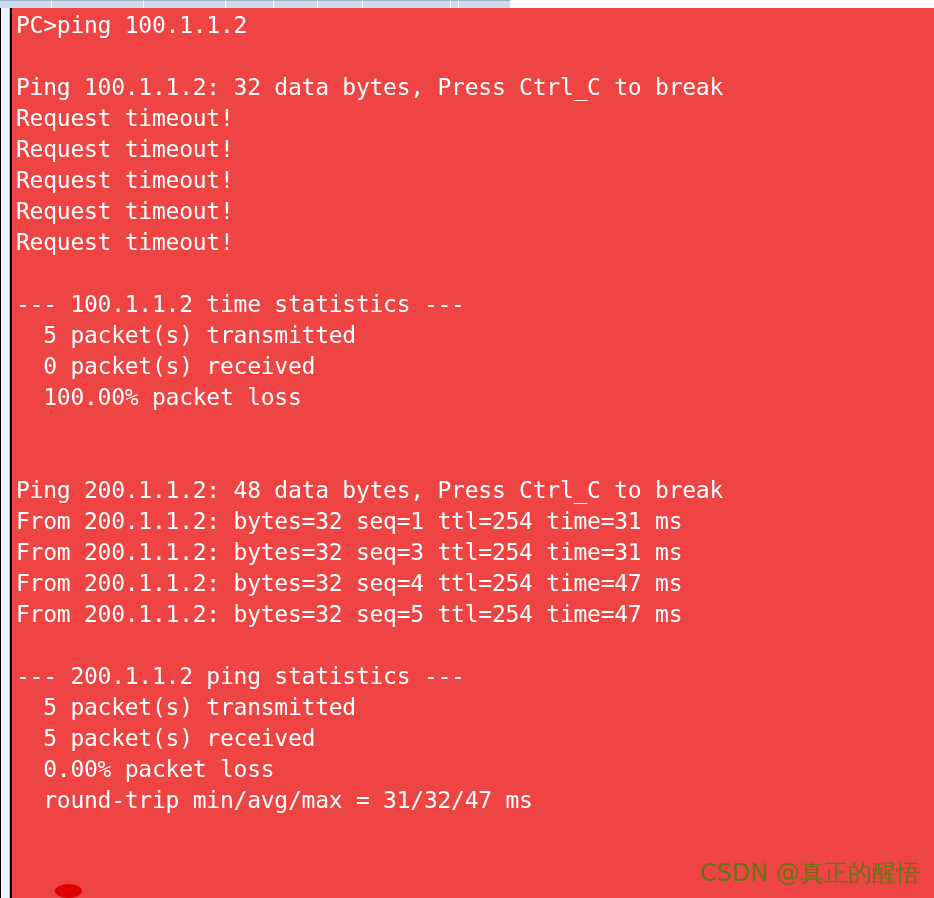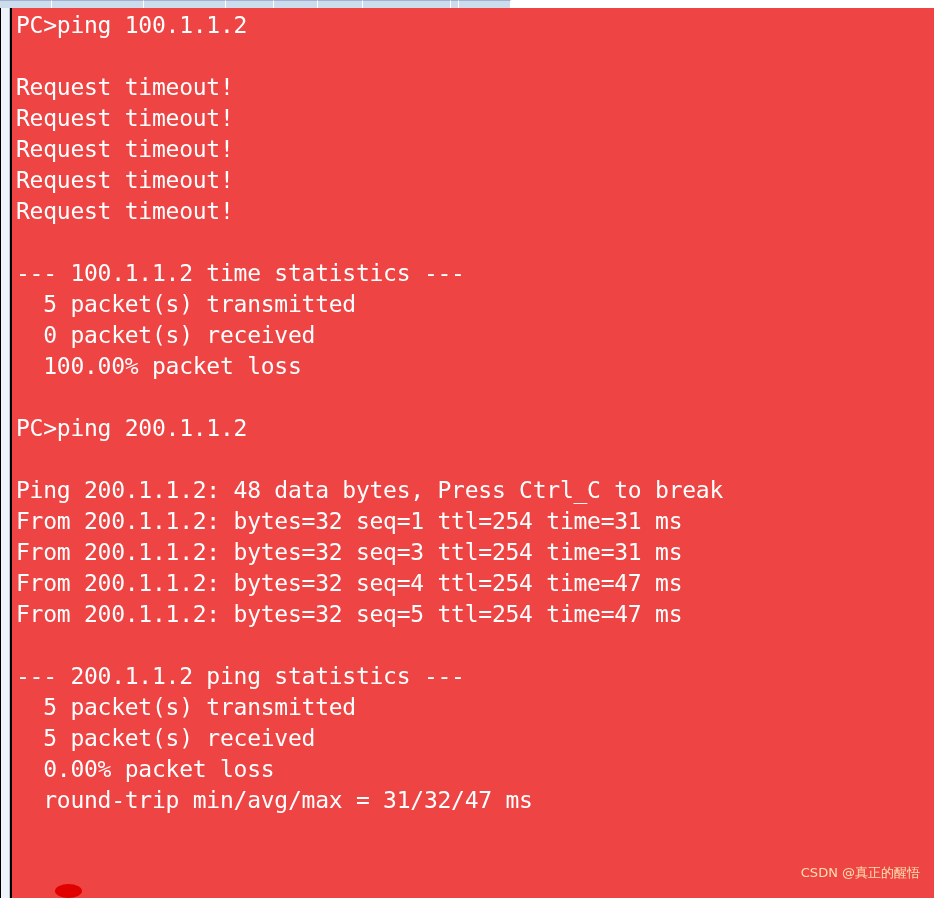--- a/index.html
+++ b/index.html
@@ -109,23 +109,23 @@
     height: 14px;
     background: #e00000;
     border-radius: 50%;
   }
 
   
   .watermark {
     position: absolute;
     right: 14px;
     bottom: 14px;
-    color: #fef9c3;
+    color: #4d7c0f;
     font-family: "DejaVu Sans", "Liberation Sans", sans-serif;
-    font-size: 13px;
+    font-size: 24px;
     line-height: 22px;
     white-space: pre;
     opacity: 0.85;
   }
 </style>
 </head>
 <body>
 
 <div id="app">
 
@@ -143,32 +143,32 @@
   </div>
 
   <div class="left-edge">
     <div class="gutter"></div>
   </div>
 
   <div class="console">
     <div class="console-inner">
       <div class="line">PC&gt;ping 100.1.1.2</div>
       <div class="line blank"></div>
+      <div class="line">Ping 100.1.1.2: 32 data bytes, Press Ctrl_C to break</div>
       <div class="line">Request timeout!</div>
       <div class="line">Request timeout!</div>
       <div class="line">Request timeout!</div>
       <div class="line">Request timeout!</div>
       <div class="line">Request timeout!</div>
       <div class="line blank"></div>
       <div class="line">--- 100.1.1.2 time statistics ---</div>
       <div class="line">  5 packet(s) transmitted</div>
       <div class="line">  0 packet(s) received</div>
       <div class="line">  100.00% packet loss</div>
       <div class="line blank"></div>
-      <div class="line">PC&gt;ping 200.1.1.2</div>
       <div class="line blank"></div>
       <div class="line">Ping 200.1.1.2: 48 data bytes, Press Ctrl_C to break</div>
       <div class="line">From 200.1.1.2: bytes=32 seq=1 ttl=254 time=31 ms</div>
       <div class="line">From 200.1.1.2: bytes=32 seq=3 ttl=254 time=31 ms</div>
       <div class="line">From 200.1.1.2: bytes=32 seq=4 ttl=254 time=47 ms</div>
       <div class="line">From 200.1.1.2: bytes=32 seq=5 ttl=254 time=47 ms</div>
       <div class="line blank"></div>
       <div class="line">--- 200.1.1.2 ping statistics ---</div>
       <div class="line">  5 packet(s) transmitted</div>
       <div class="line">  5 packet(s) received</div>

